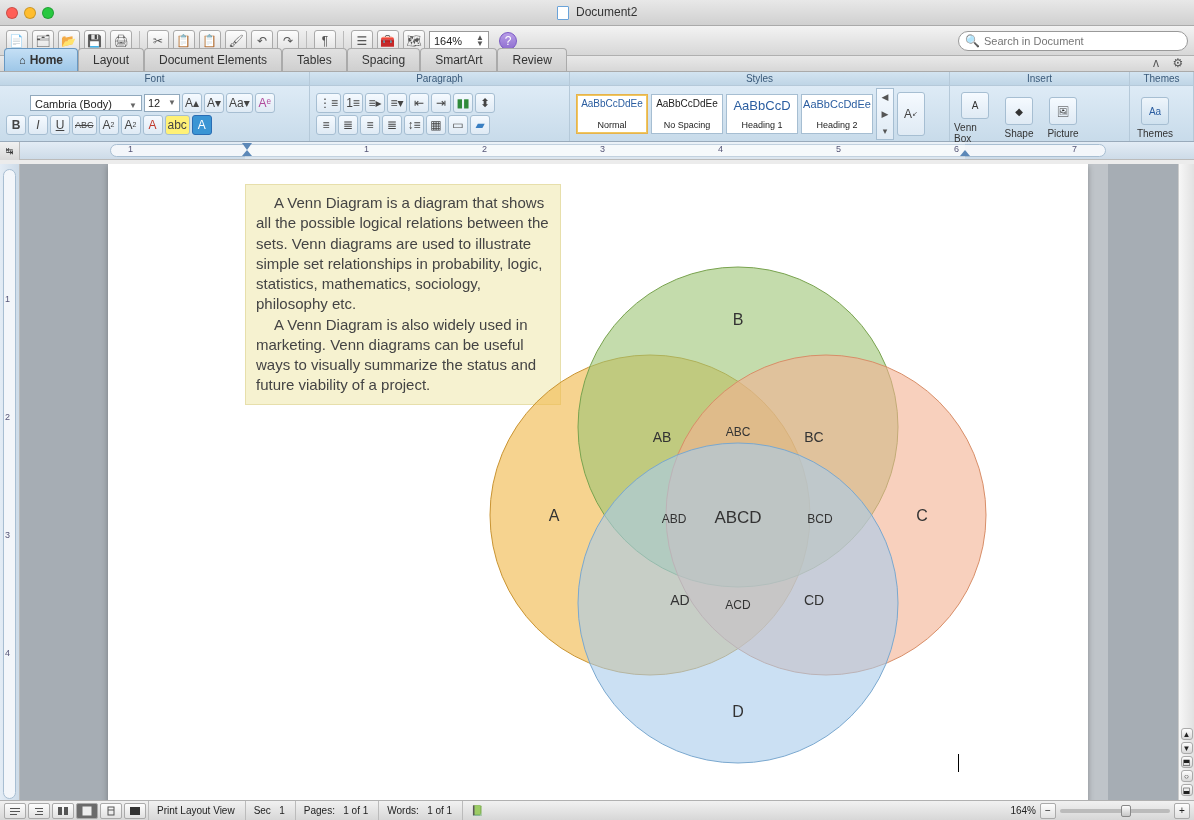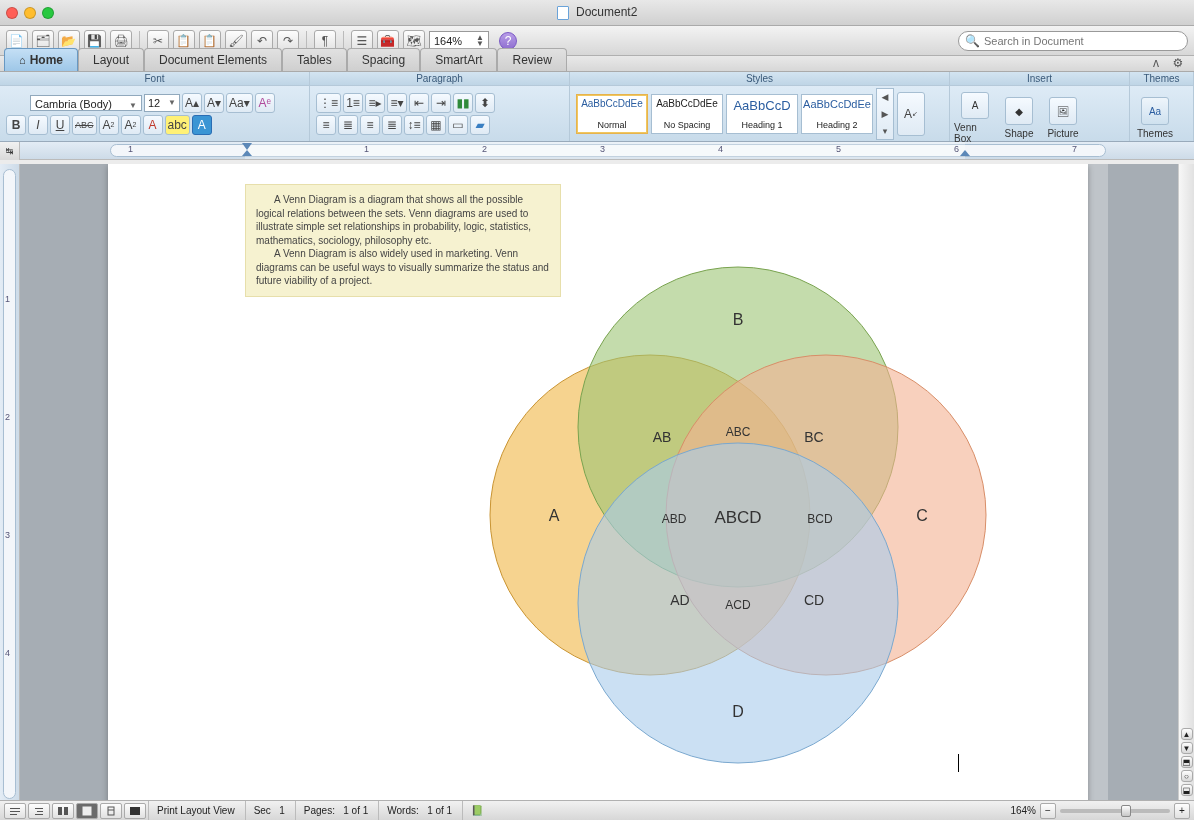--- a/index.html
+++ b/index.html
@@ -74,21 +74,21 @@
 .doc-area { position:absolute; top:164px; bottom:20px; left:0; right:0; background:#bfc4c9; display:flex; }
 .vruler { width:20px; background:linear-gradient(90deg,#e3ecf5,#cddbe8); border-right:1px solid #bbb; position:relative;}
 .vruler-inner { position:absolute; left:3px; right:3px; top:5px; height:630px; background:#f3f6fa; border:1px solid #a8bed2; border-radius:7px;}
 .vrul-lbl { position:absolute; left:5px; font-size:9px; color:#557; pointer-events:none;}
 .doc-scroll { flex:1; position:relative; overflow:hidden; }
 .page { position:absolute; left:88px; top:0px; width:980px; height:1000px; background:#fff; box-shadow:0 2px 6px rgba(0,0,0,0.3); }
 .gray-col-left { position:absolute; left:0; top:0; bottom:0; width:88px; background:#a6adb4;}
 .gray-col-right { position:absolute; right:0; top:0; bottom:0; width:86px; background:#a6adb4;}
 
 
-.note-box { position:absolute; left:137px; top:20px; width:316px; background:#f6f2d0; border:1px solid #e7dfab; padding:8px 10px; font-size:10px; line-height:1.35; color:#444;}
+.note-box { position:absolute; left:137px; top:20px; width:316px; background:#f6f2d0; border:1px solid #e7dfab; padding:8px 10px; font-size:15px; line-height:1.35; color:#444;}
 .note-box p { text-indent:18px; margin-bottom:0px;}
 
 
 .venn { position:absolute; left:310px; top:65px; width:640px; height:640px; }
 .venn svg { width:100%; height:100%; }
 .venn text { font-family:inherit; fill:#333; }
 
 
 .vscroll { position:absolute; right:0; top:0; bottom:0; width:16px; background:linear-gradient(90deg,#f7f7f7,#e1e1e1); border-left:1px solid #ccc; display:flex; flex-direction:column; align-items:center; justify-content:flex-end; padding-bottom:4px; gap:2px;}
 .vscroll .sbtn { width:12px; height:12px; background:linear-gradient(#fdfdfd,#d8d8d8); border:1px solid #aaa; border-radius:3px; font-size:8px; display:flex; align-items:center; justify-content:center;}

